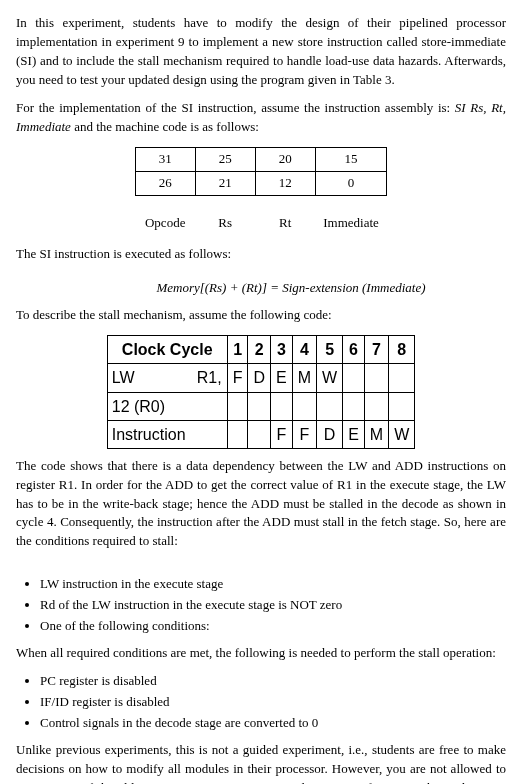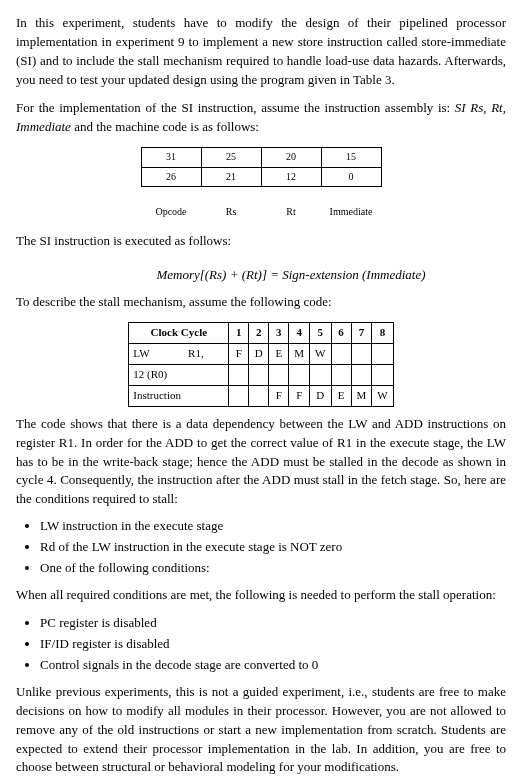--- a/index.html
+++ b/index.html
@@ -24,21 +24,21 @@
     }
 
     .instruction-table-wrapper {
       margin: 10px auto 10px auto;
       display: flex;
       justify-content: center;
     }
 
     .instruction-table {
       border-collapse: collapse;
-      font-size: 10px;
+      font-size: 13px;
     }
 
     .instruction-table td {
       border: 1px solid #000;
       padding: 2px 8px;
       text-align: center;
       min-width: 60px;
     }
 
     .instruction-table td.label-cell {
@@ -52,22 +52,22 @@
     }
 
     .clock-table-wrapper {
       margin: 8px auto 8px auto;
       display: flex;
       justify-content: center;
     }
 
     .clock-table {
       border-collapse: collapse;
-      font-family: Liberation Serif, serif;
-      font-size: 11px;
+      font-family: Liberation Sans, sans-serif;
+      font-size: 16px;
     }
 
     .clock-table th, .clock-table td {
       border: 1px solid #000;
       padding: 2px 5px;
       text-align: center;
       min-width: 20px;
     }
 
     .clock-table th {
@@ -82,21 +82,21 @@
       border-right: 1px solid #000;
     }
 
     .clock-table td.header-label {
       text-align: center;
       font-weight: bold;
       min-width: 100px;
     }
 
     .condition-text {
-      margin-bottom: 8px;
+      margin-bottom: 24px;
       text-align: justify;
     }
 
     ul {
       margin-left: 24px;
       margin-bottom: 8px;
     }
 
     ul li {
       margin-bottom: 2px;

